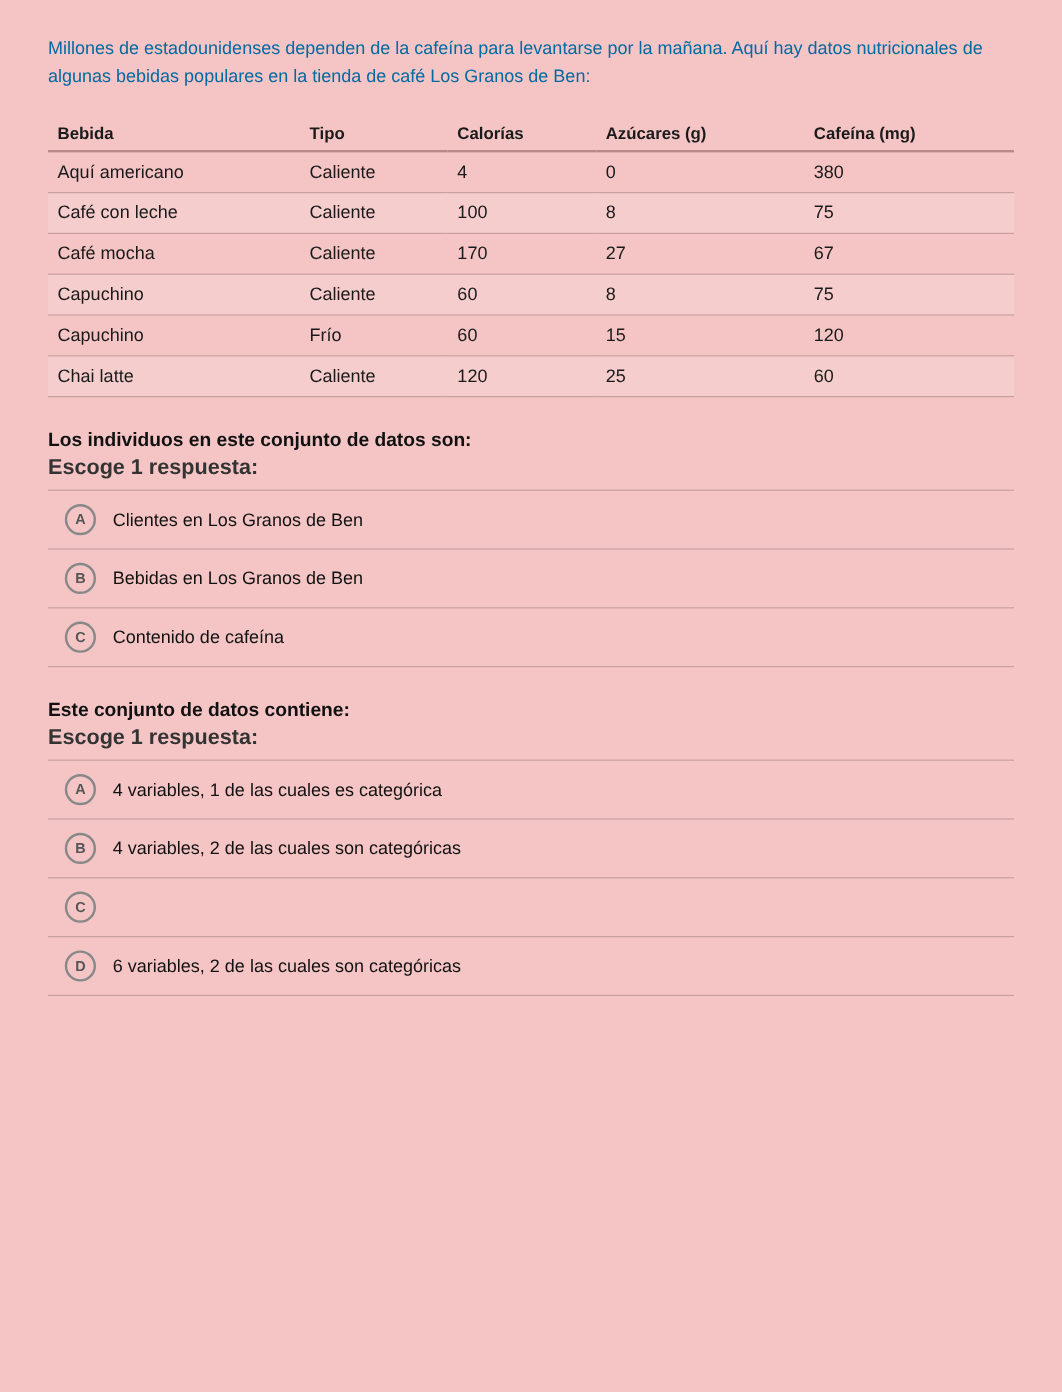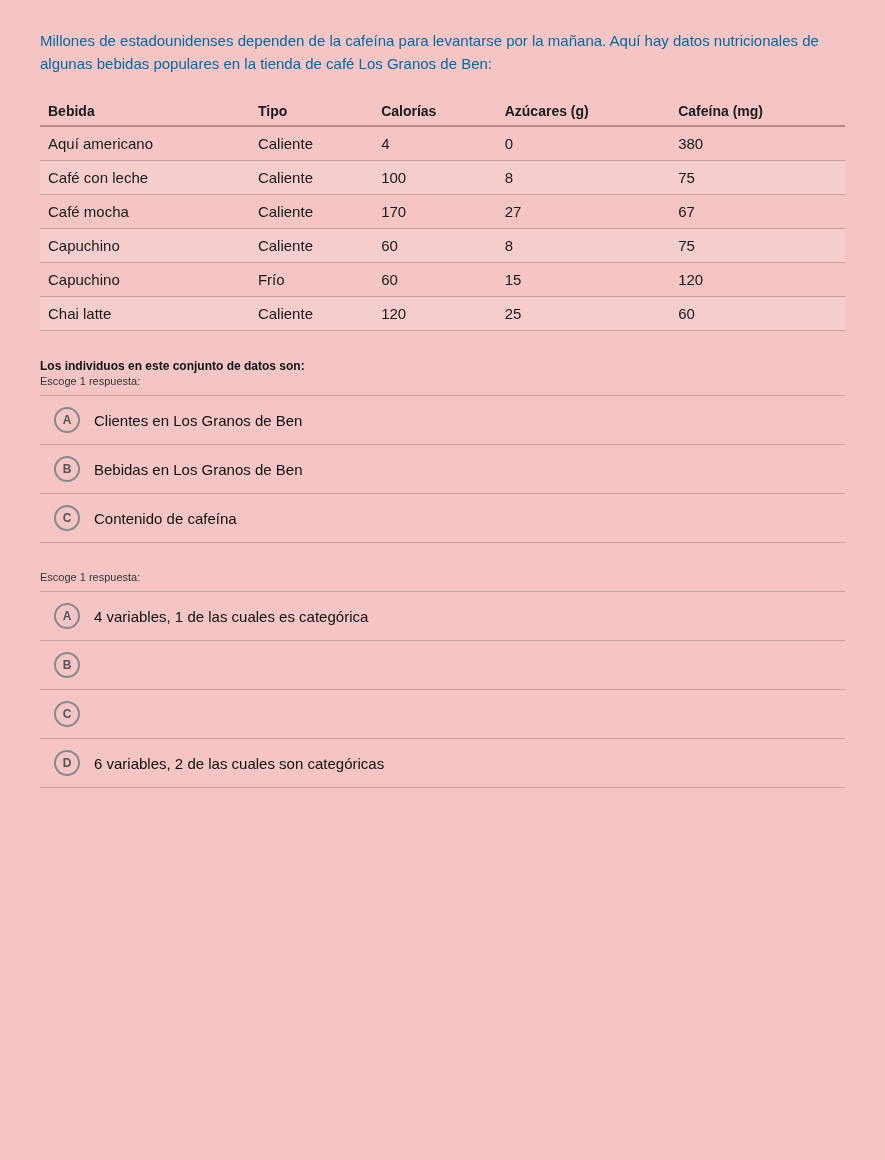--- a/index.html
+++ b/index.html
@@ -40,28 +40,28 @@
       font-size: 15px;
       border-bottom: 1px solid #c9a0a0;
       background: transparent;
     }
     .nutrition-table tr:nth-child(even) td {
       background: rgba(255,255,255,0.15);
     }
 
     
     .section-question {
-      font-size: 12px;
+      font-size: 16px;
       font-weight: bold;
       margin-bottom: 2px;
       color: #111;
     }
     .section-sub {
-      font-size: 11px;
-      font-weight: normal;
+      font-size: 18px;
+      font-weight: bold;
       color: #333;
       margin-bottom: 8px;
     }
 
     
     .options-list {
       list-style: none;
       margin-bottom: 28px;
     }
     .option-item {
@@ -169,28 +169,30 @@
       <span class="option-text">Bebidas en Los Granos de Ben</span>
     </li>
       <li class="option-item">
       <div class="option-circle">C</div>
       <span class="option-text">Contenido de cafeína</span>
     </li>
     </ul>
 </div>
 
 <div>
+  <p class="section-question">Este conjunto de datos contiene:</p>
   <p class="section-sub">Escoge 1 respuesta:</p>
   <ul class="options-list" id="q2-options">
       <li class="option-item">
       <div class="option-circle">A</div>
       <span class="option-text">4 variables, 1 de las cuales es categórica</span>
     </li>
       <li class="option-item">
       <div class="option-circle">B</div>
+      <span class="option-text">4 variables, 2 de las cuales son categóricas</span>
     </li>
       <li class="option-item">
       <div class="option-circle">C</div>
     </li>
       <li class="option-item">
       <div class="option-circle">D</div>
       <span class="option-text">6 variables, 2 de las cuales son categóricas</span>
     </li>
     </ul>
 </div>

